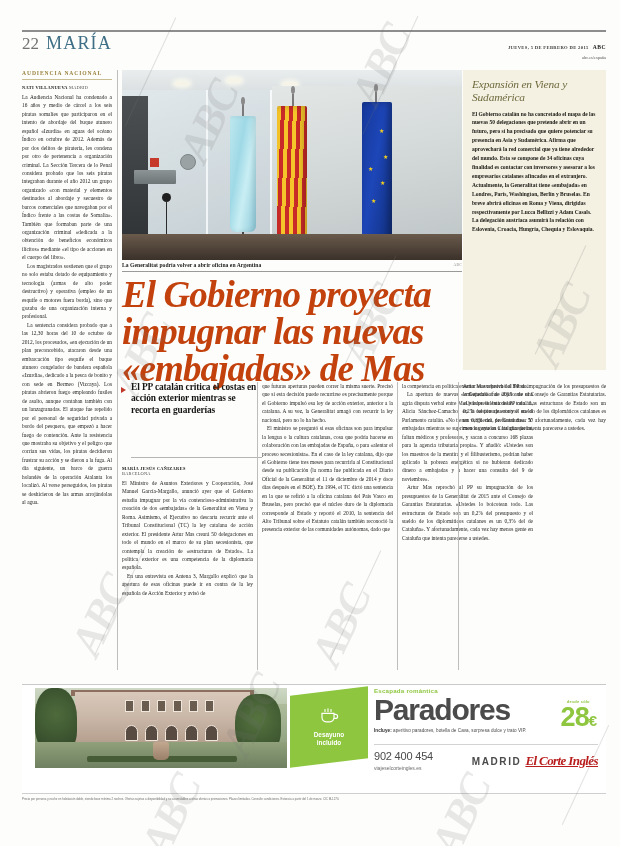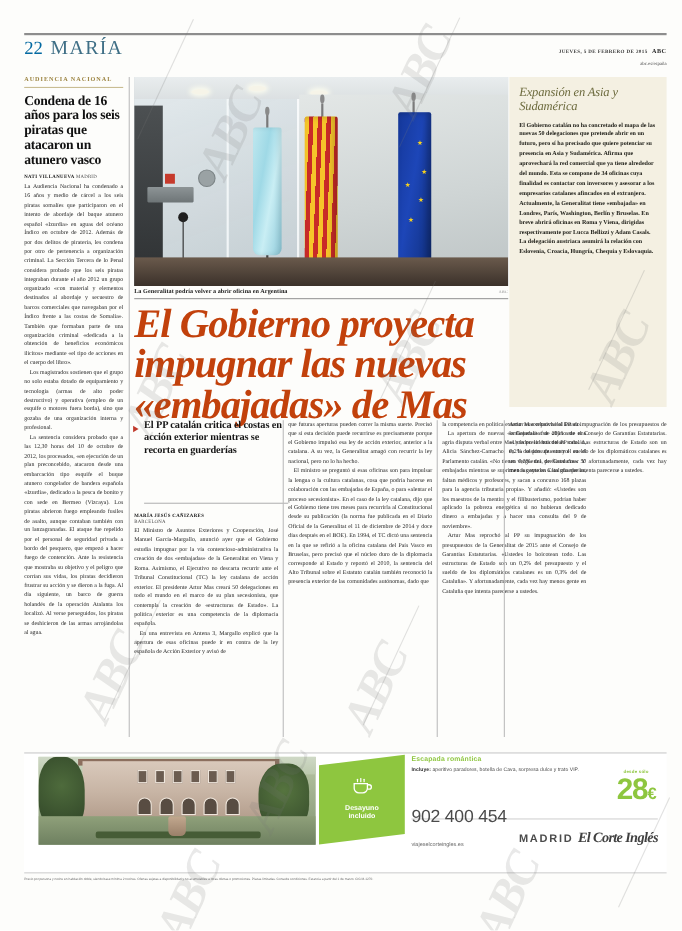--- a/index.html
+++ b/index.html
@@ -28,21 +28,21 @@
   .masthead-rule {
     position: absolute;
     left: 0; right: 0; top: 0;
     height: 2px;
     background: #8d8d8d;
   }
   .folio {
     position: absolute;
     left: 0; top: 4px;
     font-size: 17px;
-    color: #0369a1;
+    color: #737373;
     font-family: "Liberation Serif", serif;
   }
   .section-name {
     position: absolute;
     left: 24px; top: 3px;
     font-size: 18px;
     letter-spacing: 1.2px;
     color: #3f6f86;
     font-family: "Liberation Serif", serif;
   }
@@ -426,41 +426,41 @@
   .ad-price {
     font-family:"Liberation Sans", sans-serif;
     font-size: 27px; font-weight:bold; color:#8ec63f; line-height:1;
     letter-spacing:-1px;
   }
   .ad-price .cur { font-size: 15px; }
   .ad-hr {
     position:absolute; left:0; right:2px; top:57px; height:0.7px; background:#d2d2d2;
   }
   .ad-phone {
-    position:absolute; left:0; top:47px;
-    font-family:"Liberation Sans", sans-serif;
-    font-size: 16px; color:#4b4b4b; letter-spacing:-0.2px;
+    position:absolute; left:0; top:63px;
+    font-family:"Liberation Sans", sans-serif;
+    font-size: 11px; color:#4b4b4b; letter-spacing:-0.2px;
   }
   .ad-web {
     position:absolute; left:0; top:78px;
     font-family:"Liberation Sans", sans-serif;
     font-size: 5px; color:#6a6a6a;
   }
   .ad-logo {
     position:absolute; right: 2px; top: 66px;
     display:flex; align-items:baseline; gap:4px;
   }
   .logo-viajes {
     font-family:"Liberation Sans", sans-serif;
     font-size: 10px; font-weight:bold; color:#4b4b4b; letter-spacing:1.6px;
   }
   .logo-eci {
     font-family:"Liberation Serif", serif;
     font-size: 13px; font-style: italic; font-weight:bold;
-    color:#404040; letter-spacing:-0.6px;
+    color:#b91c1c; letter-spacing:-0.6px;text-decoration:underline;
   }
   .ad-legal {
     position: absolute;
     left: 22px; top: 798px; width: 584px;
     font-family:"Liberation Sans", sans-serif;
     font-size: 2.9px; color:#707070; line-height:1.3;
   }
   .ad-legal-rule {
     position:absolute; left:22px; top:793px; width:584px; height:0.6px;
     background:#cfcfcf;
@@ -499,21 +499,20 @@
         <span class="dateline">JUEVES, 5 DE FEBRERO DE 2015</span><span class="brand">ABC</span>
       </div>
       <div class="weburl">abc.es/españa</div>
     </div>
   </div>
 
   <div class="content">
 
     <div class="col-left">
       <div class="kicker">AUDIENCIA NACIONAL</div>
-      <div class="head-left">Condena de 16 años para los seis piratas que atacaron un atunero vasco</div>
       <div class="byline">
         <span>NATI VILLANUEVA</span>
         <span class="loc">MADRID</span>
       </div>
       <div class="bodytext">
         <p>La Audiencia Nacional ha condenado a 16 años y medio de cárcel a los seis piratas somalíes que participaron en el intento de abordaje del buque atunero español «Izurdia» en aguas del océano Índico en octubre de 2012. Además de por dos delitos de piratería, les condena por otro de pertenencia a organización criminal. La Sección Tercera de lo Penal considera probado que los seis piratas integraban durante el año 2012 un grupo organizado «con material y elementos destinados al abordaje y secuestro de barcos comerciales que navegaban por el Índico frente a las costas de Somalia». También que formaban parte de una organización criminal «dedicada a la obtención de beneficios económicos ilícitos» mediante «el tipo de acciones en el cuerpo del libro».</p>
         <p>Los magistrados sostienen que el grupo no solo estaba dotado de equipamiento y tecnología (armas de alto poder destructivo) y operativa (empleo de un esquife o motores fuera borda), sino que gozaba de una organización interna y profesional.</p>
         <p>La sentencia considera probado que a las 12,30 horas del 10 de octubre de 2012, los procesados, «en ejecución de un plan preconcebido, atacaron desde una embarcación tipo esquife el buque atunero congelador de bandera española «Izurdia», dedicado a la pesca de bonito y con sede en Bermeo (Vizcaya). Los piratas abrieron fuego empleando fusiles de asalto, aunque contaban también con un lanzagranadas. El ataque fue repelido por el personal de seguridad privada a bordo del pesquero, que empezó a hacer fuego de contención. Ante la resistencia que mostraba su objetivo y el peligro que corrían sus vidas, los piratas decidieron frustrar su acción y se dieron a la fuga. Al día siguiente, un barco de guerra holandés de la operación Atalanta los localizó. Al verse perseguidos, los piratas se deshicieron de las armas arrojándolas al agua.</p>
       </div>
     </div>
@@ -599,21 +598,21 @@
       <div class="bodytext">
         <p>la competencia en política exterior es exclusiva del Estado.</p>
         <p>La apertura de nuevas «embajadas» fue objeto de una agria disputa verbal entre Mas y la presidenta del PP catalán, Alicia Sánchez-Camacho, en la sesión de control en el Parlamento catalán. «No tienen vergüenza, prefieren crear 50 embajadas mientras se suprimen las ayudas a las guarderías, faltan médicos y profesores, y sacan a concurso 168 plazas para la agencia tributaria propia». Y añadió: «Ustedes son los maestros de la mentira y el filibusterismo, podrían haber aplicado la pobreza energética si no hubieran dedicado dinero a embajadas y a hacer una consulta del 9 de noviembre».</p>
         <p>Artur Mas reprochó al PP su impugnación de los presupuestos de la Generalitat de 2015 ante el Consejo de Garantías Estatutarias. «Ustedes lo boicotean todo. Las estructuras de Estado son un 0,2% del presupuesto y el sueldo de los diplomáticos catalanes es un 0,3% del de Cataluña». Y afortunadamente, cada vez hay menos gente en Cataluña que intenta parecerse a ustedes.</p>
       </div>
     </div>
 
     <div class="vrule" style="left:436px; top:312px; height:288px;"></div>
 
     <div class="sidebox">
-      <div class="sidebox-title">Expansión en Asia y Sudamérica</div>
+      <div class="sidebox-title">Expansión en Viena y Sudamérica</div>
       <div class="sidebox-body">El Gobierno catalán no ha concretado el mapa de las nuevas 50 delegaciones que pretende abrir en un futuro, pero sí ha precisado que quiere potenciar su presencia en Asia y Sudamérica. Afirma que aprovechará la red comercial que ya tiene alrededor del mundo. Esta se compone de 34 oficinas cuya finalidad es contactar con inversores y asesorar a los empresarios catalanes afincados en el extranjero. Actualmente, la Generalitat tiene «embajada» en Londres, París, Washington, Berlín y Bruselas. En breve abrirá oficinas en Roma y Viena, dirigidas respectivamente por Lucca Bellizzi y Adam Casals. La delegación austriaca asumirá la relación con Eslovenia, Croacia, Hungría, Chequia y Eslovaquia.</div>
     </div>
 
     <div class="col-r">
       <div class="bodytext">
         <p>Artur Mas reprochó al PP su impugnación de los presupuestos de la Generalitat de 2015 ante el Consejo de Garantías Estatutarias. «Ustedes lo boicotean todo. Las estructuras de Estado son un 0,2% del presupuesto y el sueldo de los diplomáticos catalanes es un 0,3% del de Cataluña». Y afortunadamente, cada vez hay menos gente en Cataluña que intenta parecerse a ustedes.</p>
       </div>
     </div>
 
   </div>
@@ -660,20 +659,21 @@
         </span>
         <div class="ad-badge-text">
           <span>Desayuno</span><br>
           <span>incluido</span>
         </div>
       </div>
     </div>
 
     <div class="ad-right">
       <div class="ad-kicker">Escapada romántica</div>
+      <div class="ad-title">Paradores</div>
       <div class="ad-includes">
         <b>Incluye:</b>
         <span>aperitivo paradores, botella de Cava, sorpresa dulce y trato VIP.</span>
       </div>
 
       <div class="ad-price-wrap">
         <div class="ad-price-pre">desde sólo</div>
         <div class="ad-price"><span>28</span><span class="cur">€</span></div>
       </div>
 

